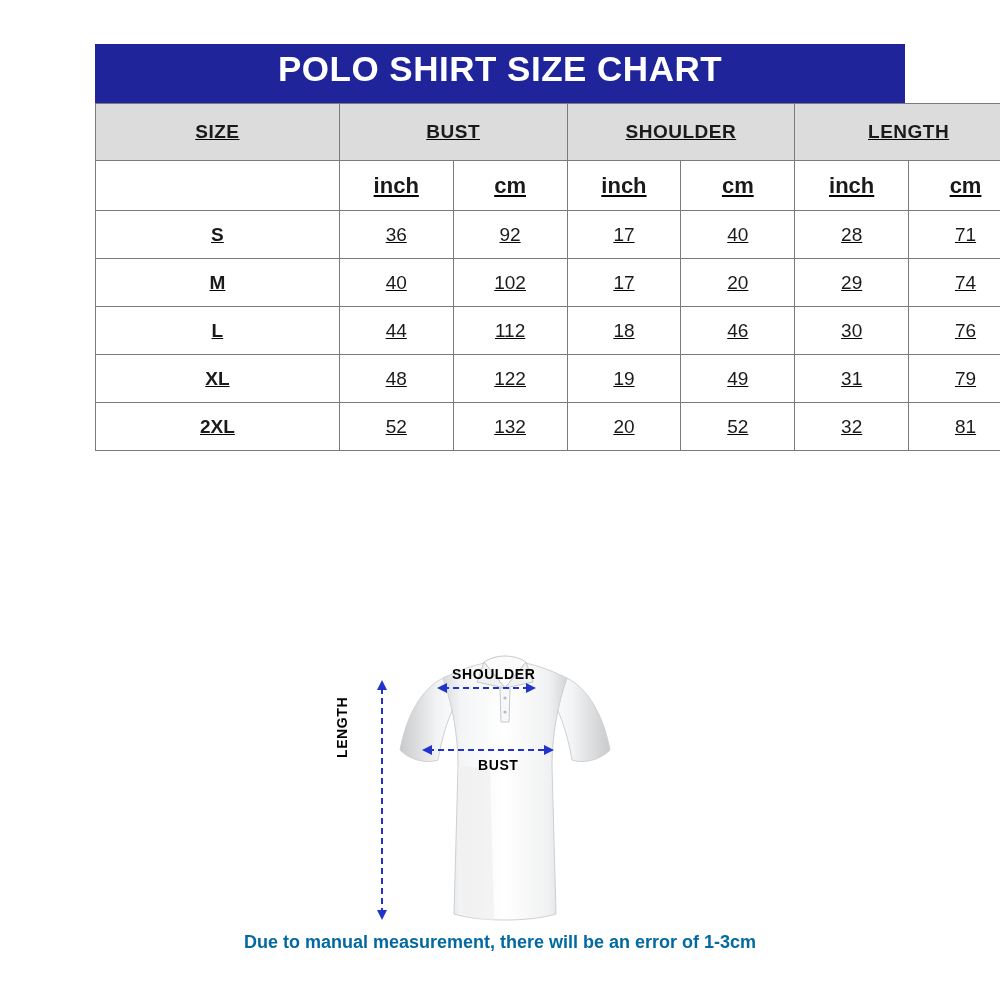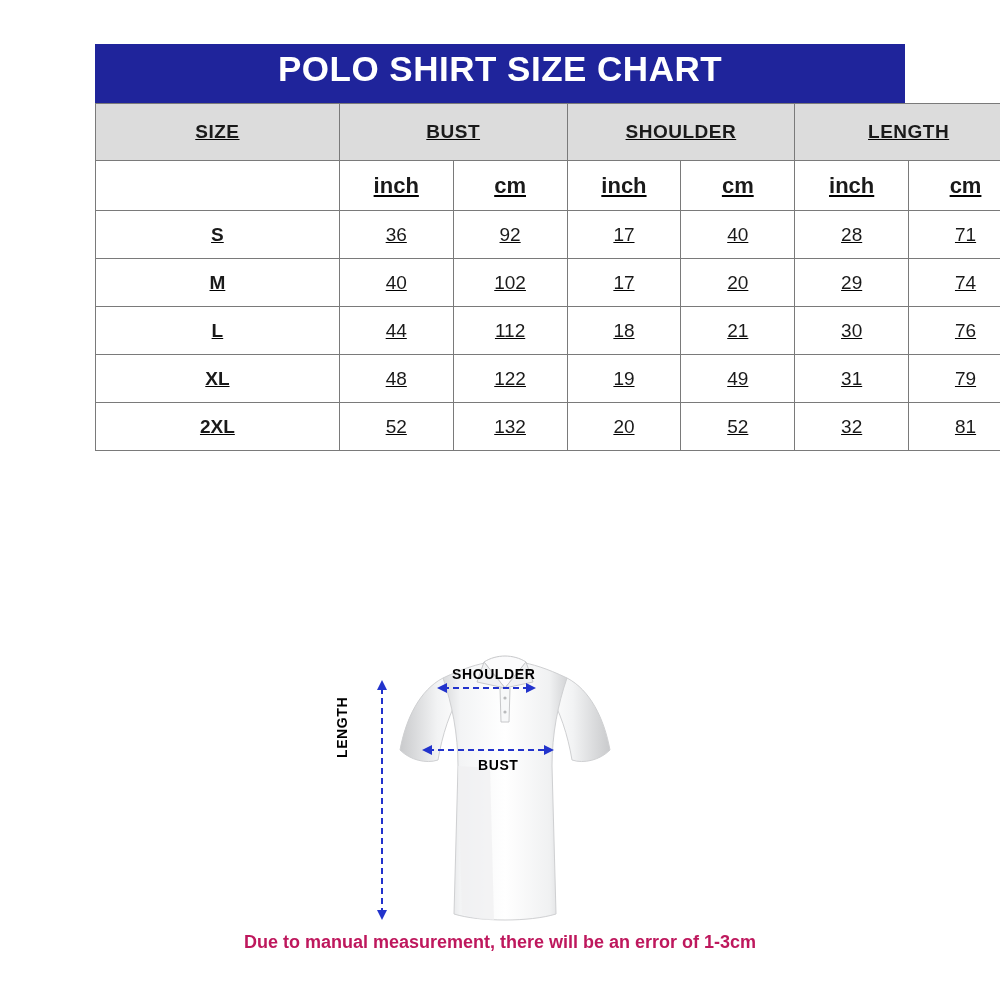--- a/index.html
+++ b/index.html
@@ -117,21 +117,21 @@
     transform: rotate(-90deg);
     transform-origin: left top;
   }
 
   .note {
     position: absolute;
     left: 0;
     top: 932px;
     width: 1000px;
     text-align: center;
-    color: #be185d;
+    color: #0369a1;
     font-size: 18px;
     font-weight: bold;
   }
 </style>
 </head>
 <body>
 
 <div class="page">
 
   <div class="chart-wrap">
@@ -182,21 +182,21 @@
           <td>17</td>
           <td>20</td>
           <td>29</td>
           <td>74</td>
         </tr>
         <tr>
           <td class="size-cell">L</td>
           <td>44</td>
           <td>112</td>
           <td>18</td>
-          <td>21</td>
+          <td>46</td>
           <td>30</td>
           <td>76</td>
         </tr>
         <tr>
           <td class="size-cell">XL</td>
           <td>48</td>
           <td>122</td>
           <td>19</td>
           <td>49</td>
           <td>31</td>

